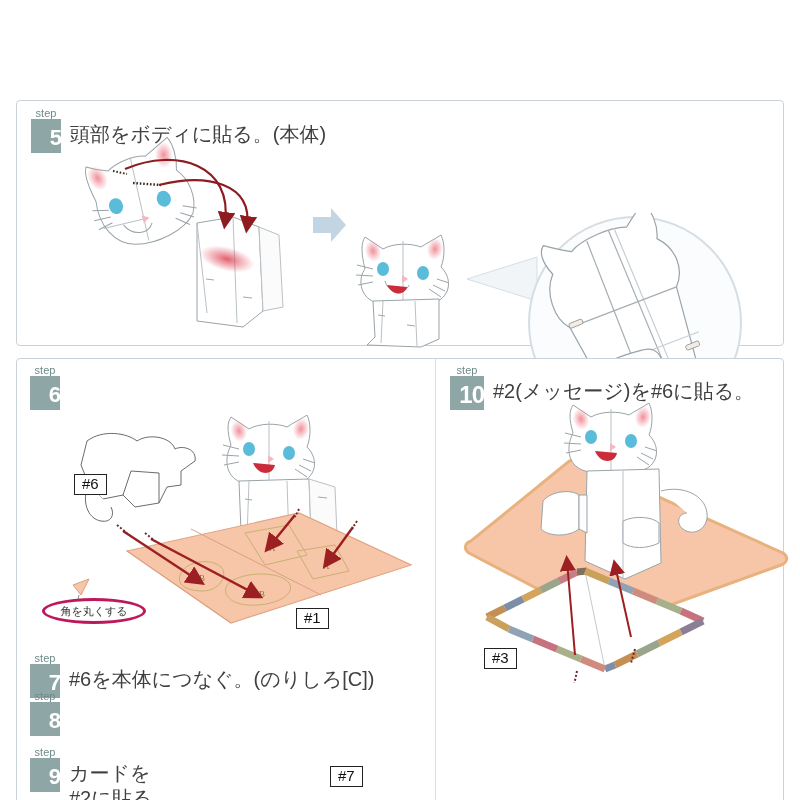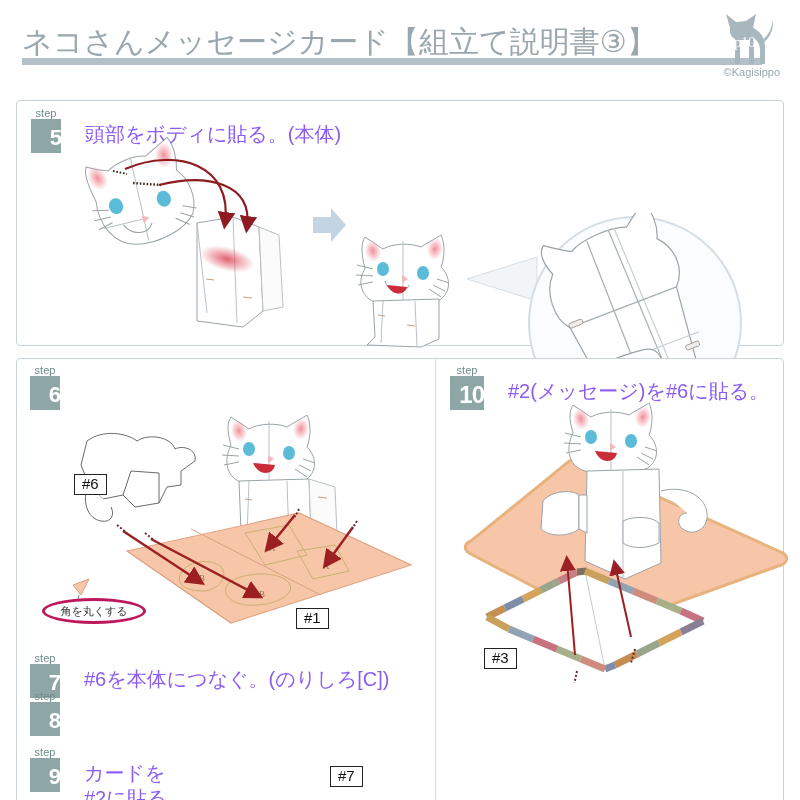--- a/index.html
+++ b/index.html
@@ -55,21 +55,21 @@
   }
   .step-badge .lbl {
     position: absolute; top: -12px; left: 0; width: 30px; text-align: center;
     font-size: 11px; color: #6e8a8a; letter-spacing: 0px;
   }
   .step-badge .num {
     font-size: 22px; color: #ffffff; font-weight: 700; line-height: 30px;
     letter-spacing: -1px;
   }
   .step-text {
-    margin-left: 24px; font-size: 20px; color: #8b5cf6; line-height: 25px;
+    margin-left: 9px; font-size: 20px; color: #404040; line-height: 25px;
     white-space: pre-line; padding-top: 3px;
   }
 
   #head-5  { left: 30px;  top: 118px; }
   #head-6  { left: 30px;  top: 376px; }
   #head-7  { left: 30px;  top: 664px; }
   #head-8  { left: 30px;  top: 702px; }
   #head-9  { left: 30px;  top: 758px; }
   #head-10 { left: 450px; top: 376px; }
 
@@ -96,38 +96,20 @@
   .flow { position: absolute; }
 
   
   .art { position: absolute; pointer-events: none; }
 </style>
 </head>
 <body>
 
 <div class="page">
 
-  <div class="header">
-    <div class="header-title">ネコさんメッセージカード【組立て説明書③】</div>
-    <div class="header-rule"></div>
-
-    <div class="logo-wrap">
-      <svg class="logo-cat" width="56" height="58" viewBox="0 0 56 58">
-        <path fill="#a8b6bd" d="M10,16 L6,2 L16,10 L26,9 L36,2 L33,16
-                 C42,20 45,28 45,36 L45,52 L40,52 L40,38
-                 C40,33 38,29 34,26 L34,52 L29,52 L29,28
-                 L20,28 L20,52 L15,52 L15,27
-                 C11,25 9,21 10,16 Z"></path>
-        <path fill="#a8b6bd" d="M44,30 C50,26 54,16 53,8 C52,16 48,24 43,27 Z"></path>
-      </svg>
-      <div class="logo-p10">p10</div>
-    </div>
-
-    <div class="copyright">©Kagisippo</div>
-  </div>
 
   <div class="panel" id="panel-step5">
 
     <svg class="art" style="left:30px; top:30px;" width="300" height="200" viewBox="0 0 300 200">
       <defs>
         <radialGradient id="earp" cx="50%" cy="50%" r="50%">
           <stop offset="0%" stop-color="#f08a96" stop-opacity="0.95"></stop>
           <stop offset="100%" stop-color="#f08a96" stop-opacity="0"></stop>
         </radialGradient>
         <radialGradient id="blush" cx="50%" cy="50%" r="50%">

